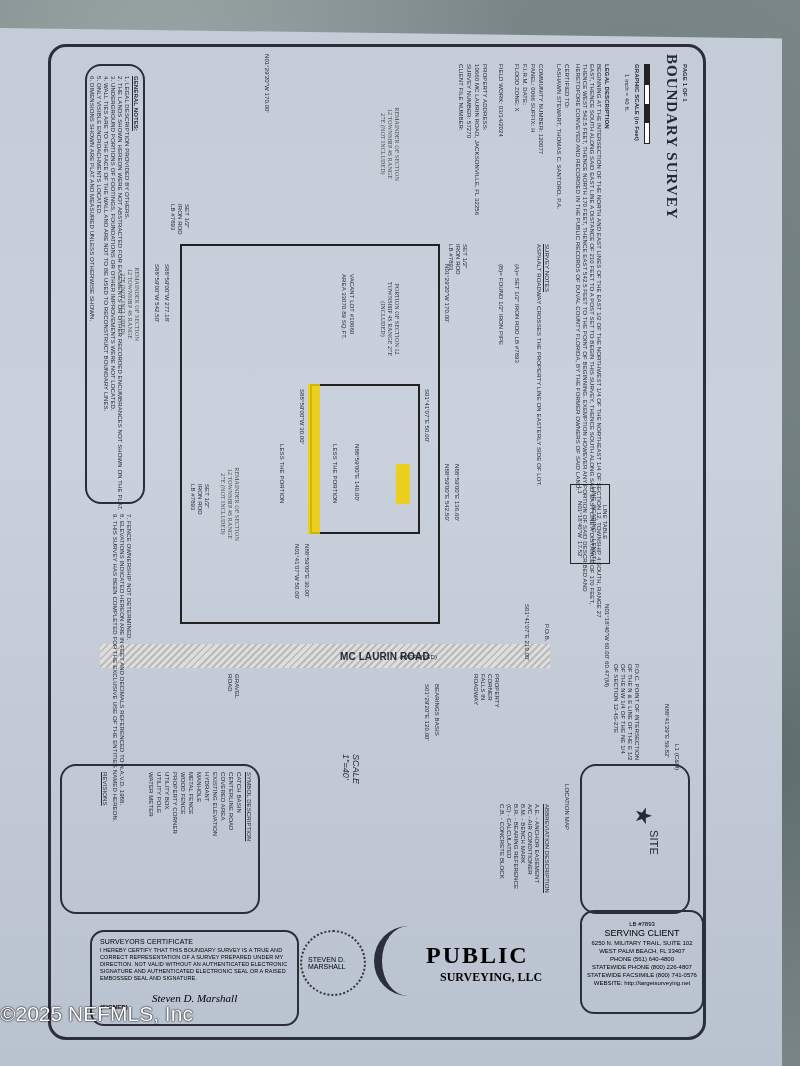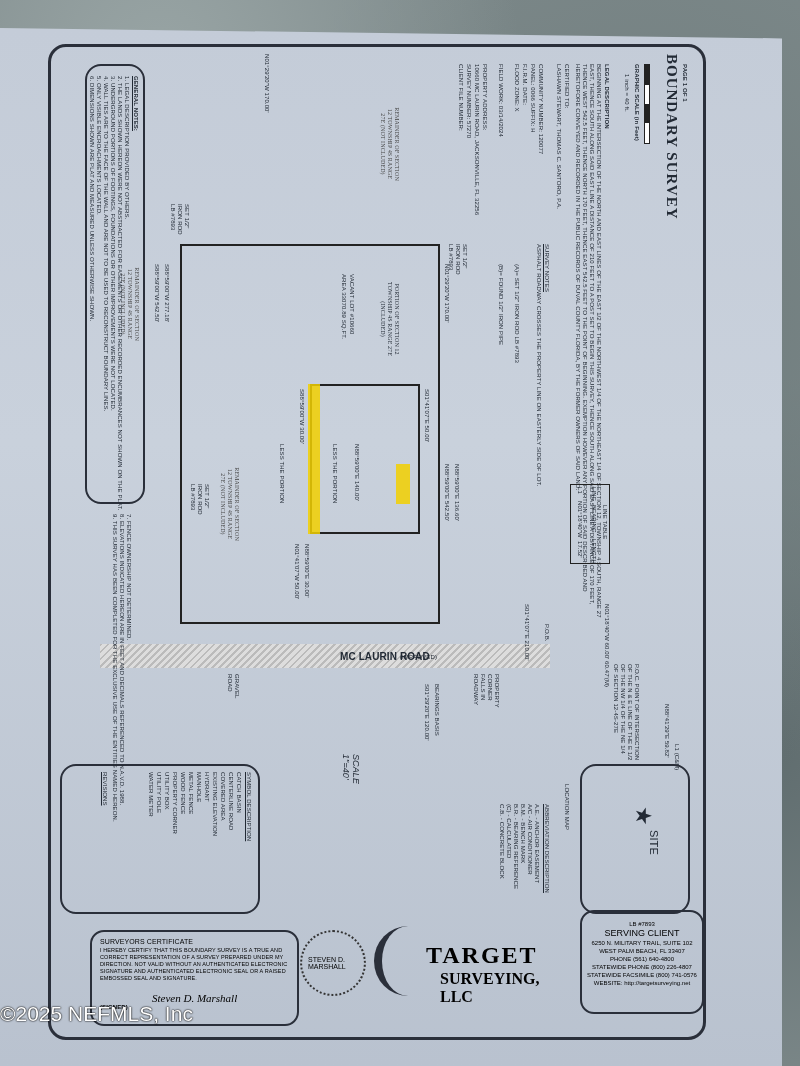--- a/index.html
+++ b/index.html
@@ -174,22 +174,22 @@
   <div class="t small" style="position:absolute;left:8px;top:6px;font-size:7px;">SURVEYORS CERTIFICATE</div>
   <div class="t small" style="position:absolute;left:8px;top:15px;width:195px;white-space:normal;font-size:5.5px;line-height:7px;">I HEREBY CERTIFY THAT THIS BOUNDARY SURVEY IS A TRUE AND CORRECT REPRESENTATION OF A SURVEY PREPARED UNDER MY DIRECTION. NOT VALID WITHOUT AN AUTHENTICATED ELECTRONIC SIGNATURE AND AUTHENTICATED ELECTRONIC SEAL OR A RAISED EMBOSSED SEAL AND SIGNATURE.</div>
   <div class="t small" style="position:absolute;left:8px;top:72px;font-weight:bold;">(SIGNED)</div>
   <div style="position:absolute;left:60px;top:60px;font-family:'Liberation Serif',serif;font-style:italic;font-size:11px;">Steven D. Marshall</div>
 </div>
 <div style="position:absolute;left:300px;top:930px;width:62px;height:62px;border:2px dotted #333;border-radius:50%;">
   <div style="position:absolute;left:6px;top:24px;font-size:7px;width:50px;">STEVEN D. MARSHALL</div>
 </div>
 <div style="position:absolute;left:370px;top:920px;width:200px;height:88px;">
   <div style="position:absolute;left:4px;top:6px;width:60px;height:70px;border-left:8px solid #2a2f3a;border-radius:50% 0 0 50%;"></div>
-  <div class="brand" style="position:absolute;left:56px;top:22px;font-size:24px;letter-spacing:2px;">TARGET</div>
-  <div class="brand" style="position:absolute;left:70px;top:50px;font-size:16px;">SURVEYING, LLC</div>
+  <div class="brand" style="position:absolute;left:56px;top:22px;font-size:24px;letter-spacing:2px;">PUBLIC</div>
+  <div class="brand" style="position:absolute;left:70px;top:50px;font-size:12px;">SURVEYING, LLC</div>
 </div>
 <div style="position:absolute;left:580px;top:910px;width:120px;height:100px;border:2px solid #2a2f3a;border-radius:14px;text-align:center;font-size:6px;line-height:8px;">
   <div style="margin-top:8px;">LB #7893</div>
   <div style="font-size:9px;line-height:11px;">SERVING CLIENT</div>
   <div>6250 N. MILITARY TRAIL, SUITE 102</div>
   <div>WEST PALM BEACH, FL 33407</div>
   <div>PHONE (561) 640-4800</div>
   <div>STATEWIDE PHONE (800) 226-4807</div>
   <div>STATEWIDE FACSIMILE (800) 741-0576</div>
   <div>WEBSITE: http://targetsurveying.net</div>

